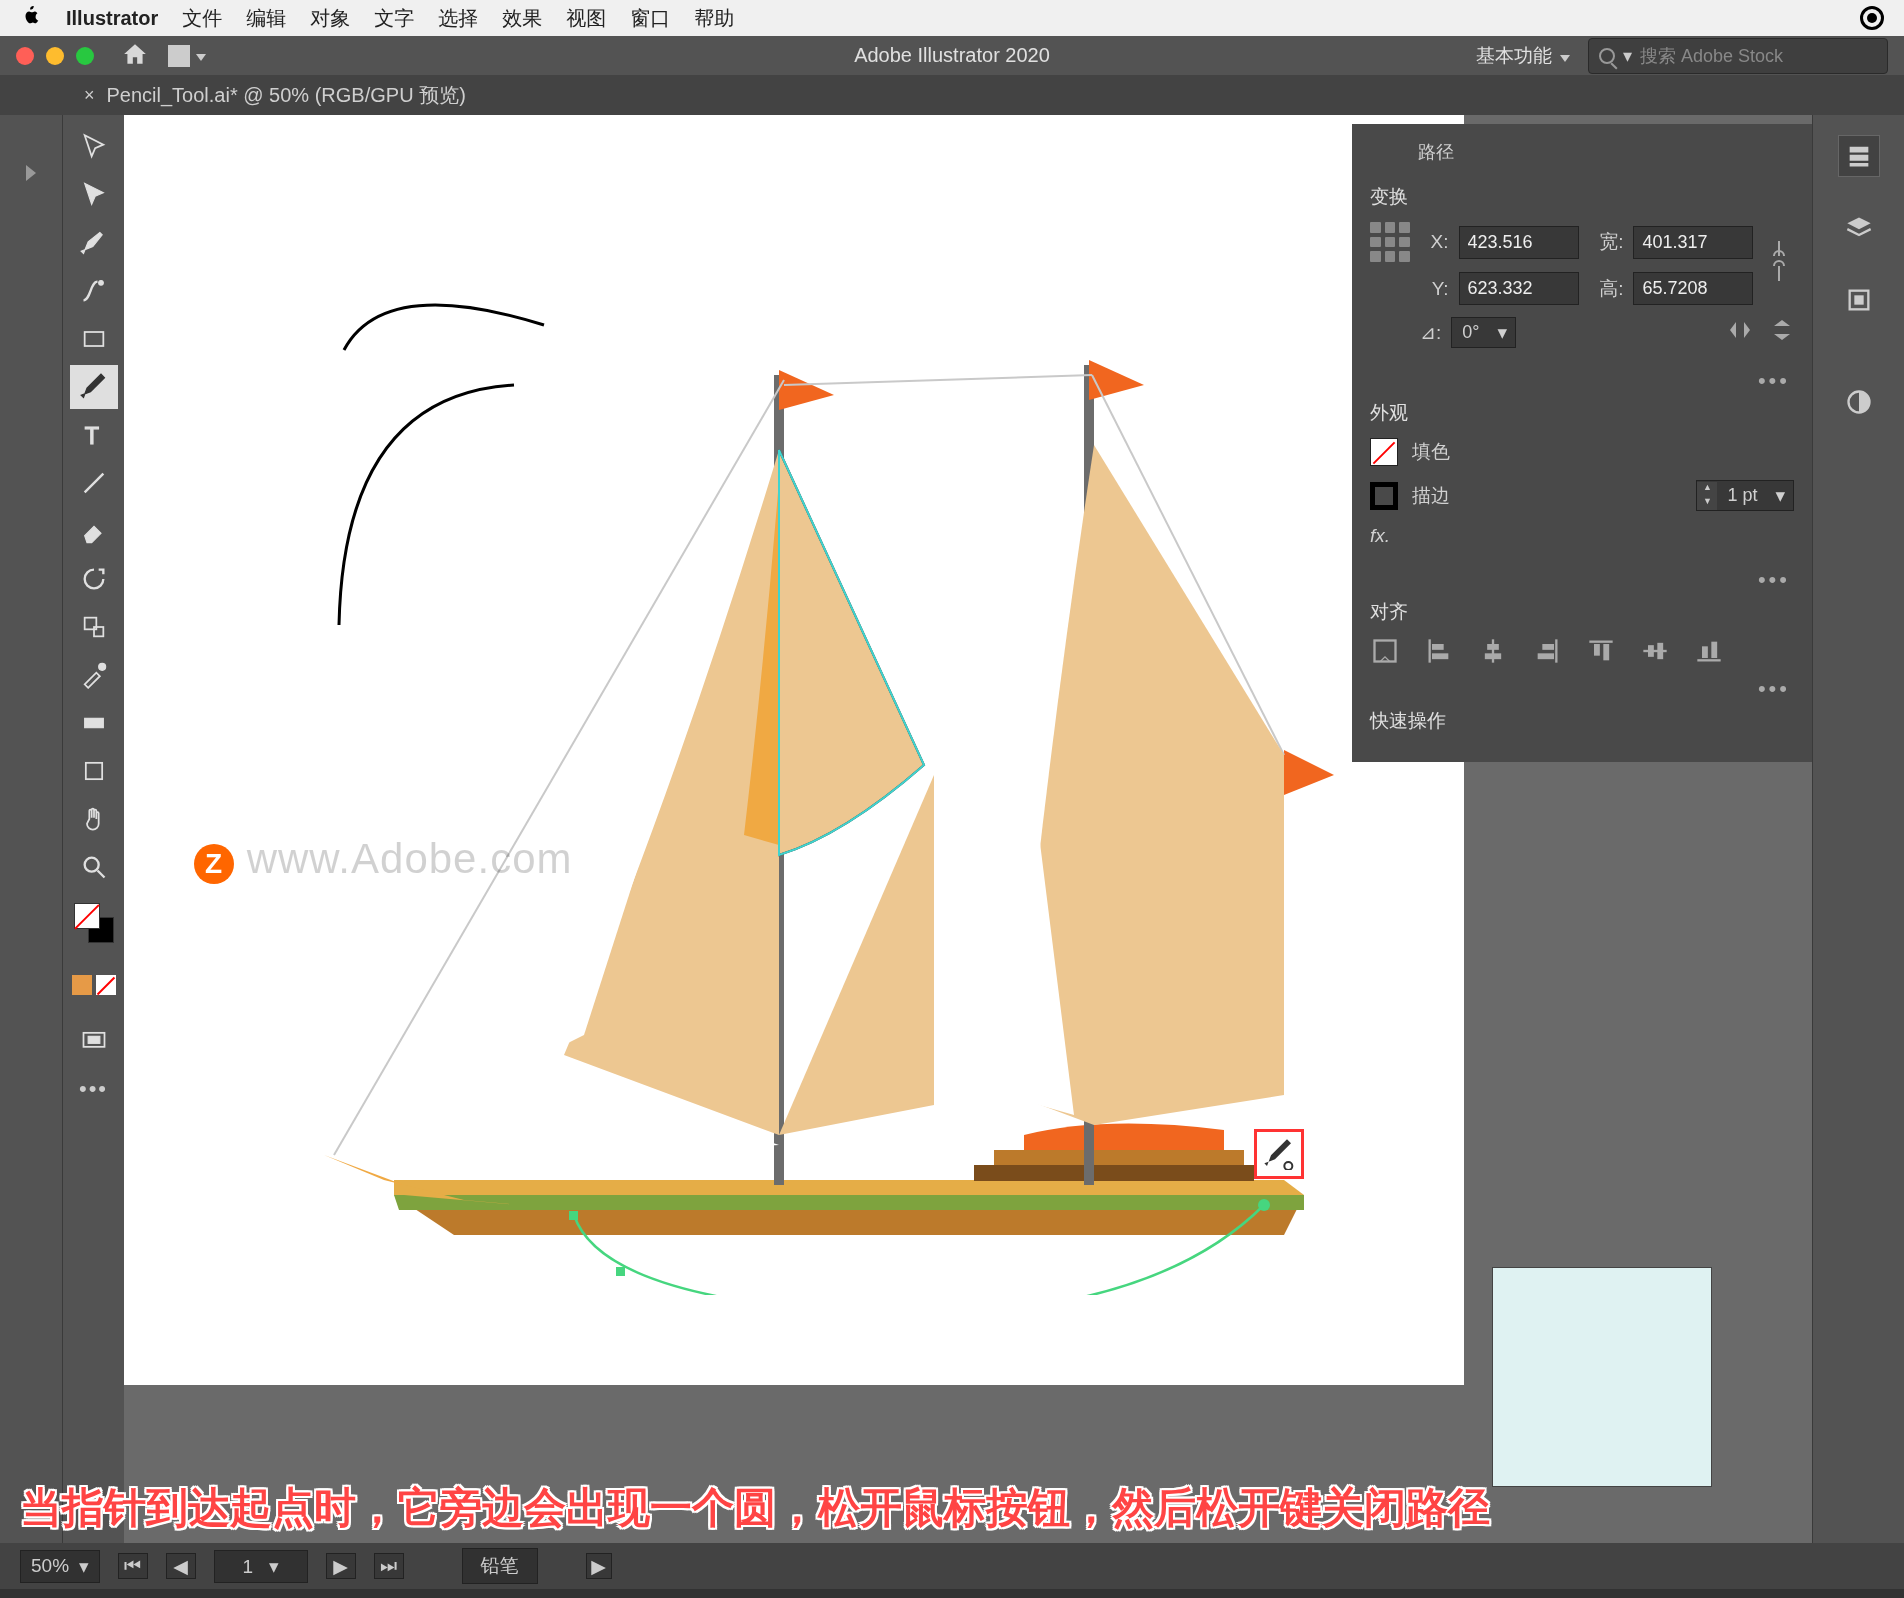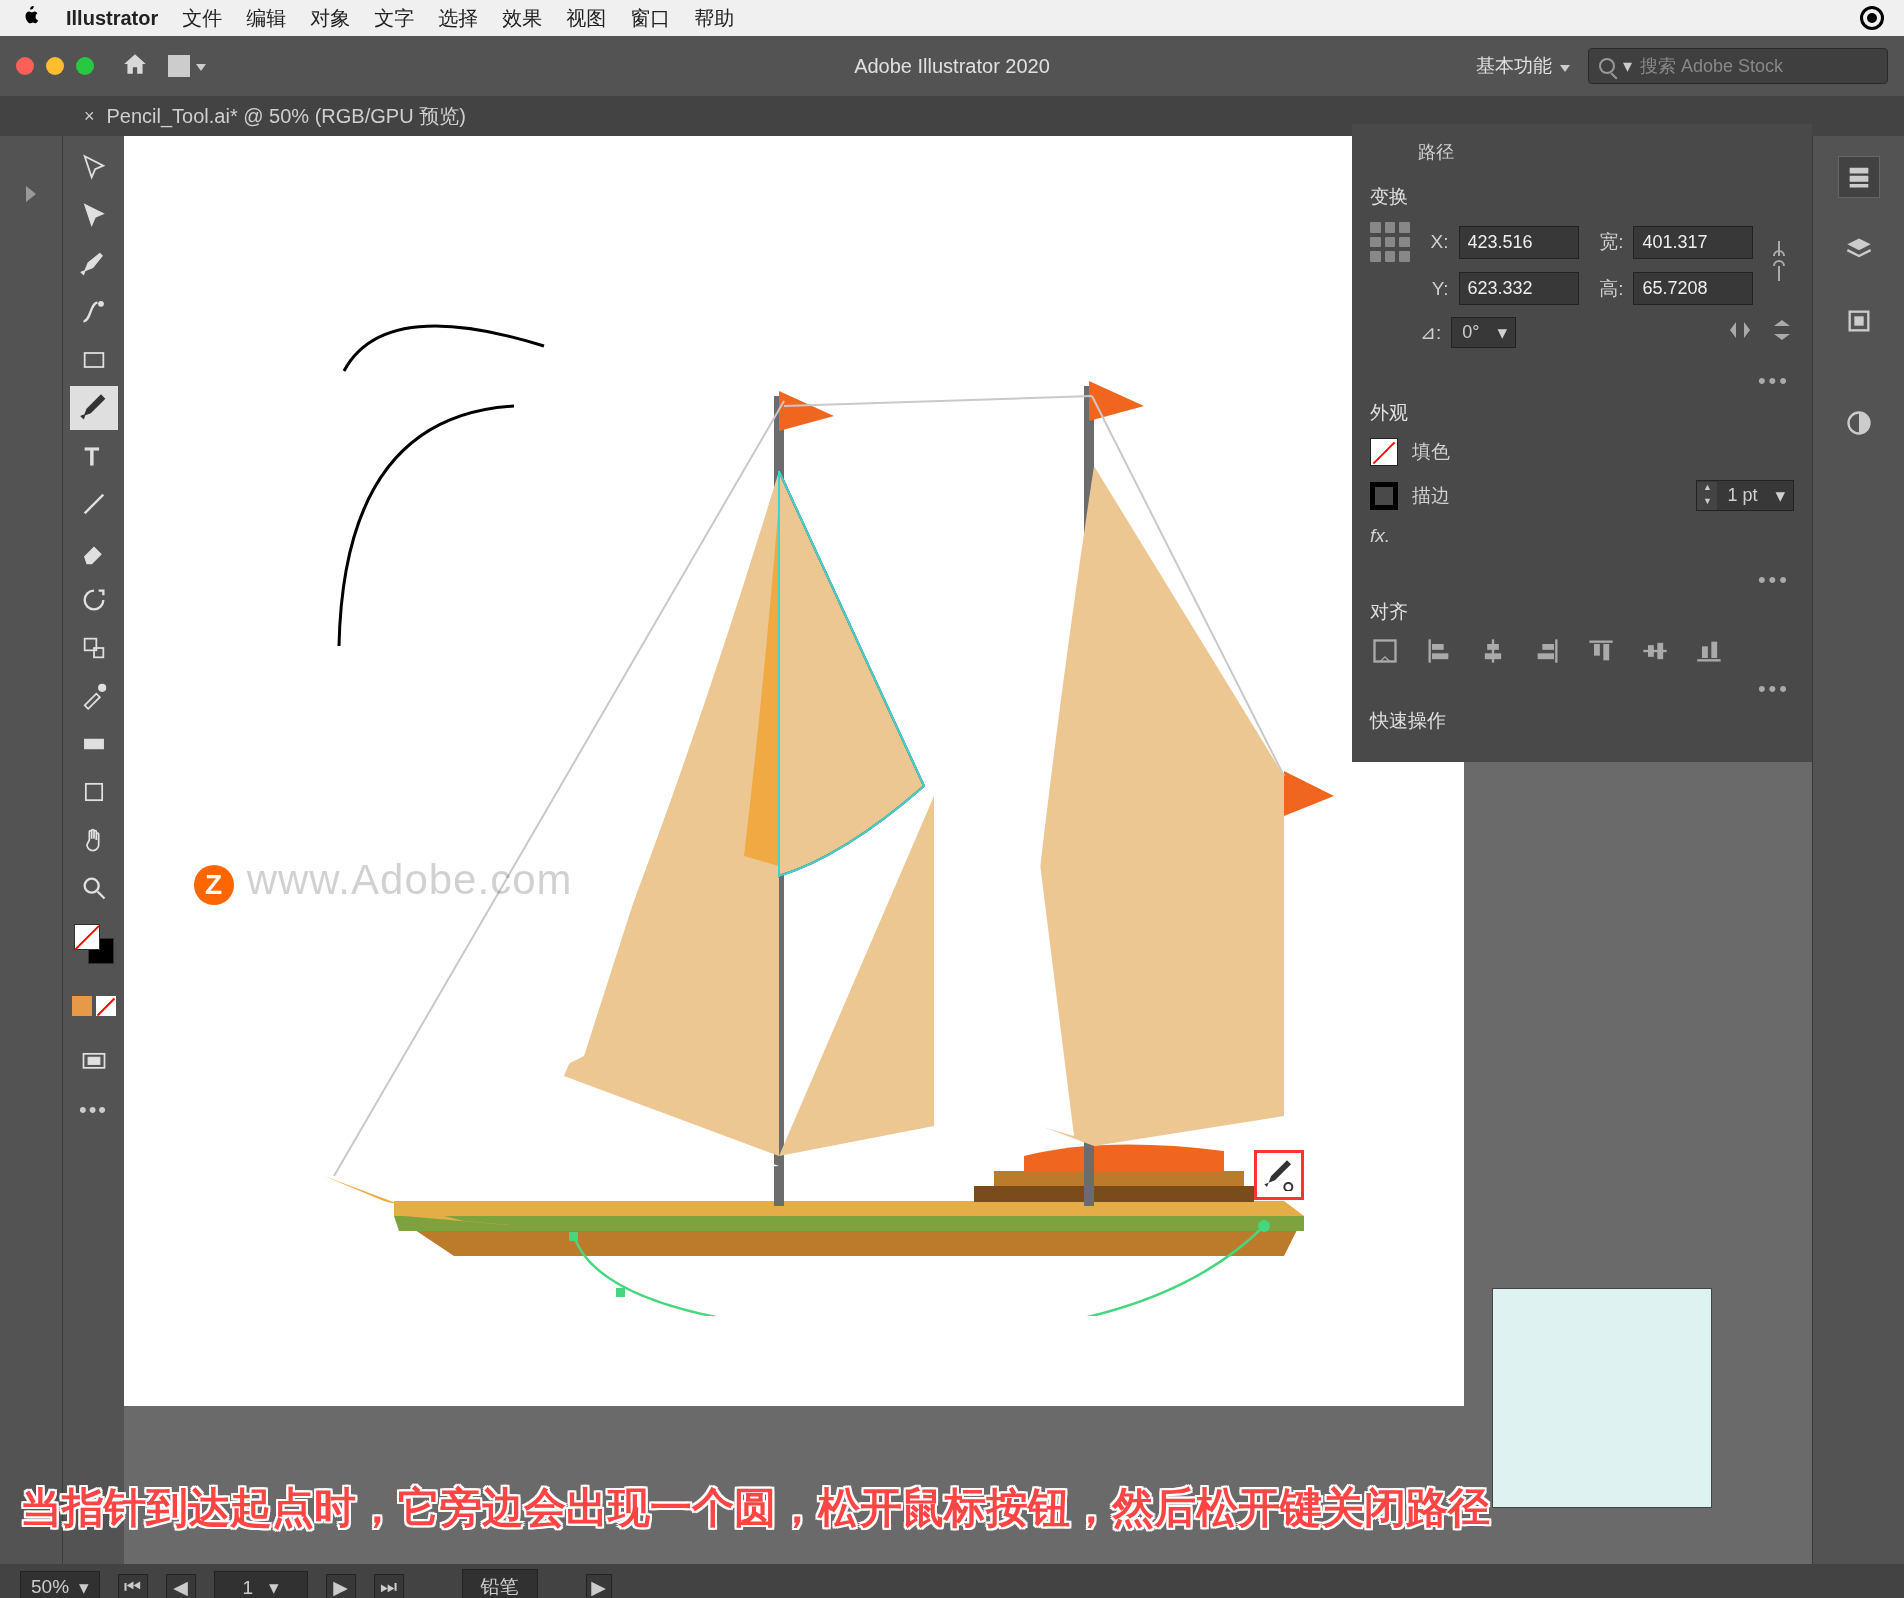--- a/index.html
+++ b/index.html
@@ -7,21 +7,21 @@
 
     
     .menubar { height: 36px; background: #f0f0f0; display: flex; align-items: center; padding: 0 20px; gap: 24px; font-size: 20px; color: #222; }
     .apple-logo svg { width: 22px; height: 22px; fill: #000; }
     .menubar .app-name { font-weight: 600; }
     .menubar-right { margin-left: auto; display: flex; align-items: center; gap: 16px; }
     .record-icon { width: 24px; height: 24px; border: 3px solid #000; border-radius: 50%; position: relative; }
     .record-icon::after { content: ""; position: absolute; left: 50%; top: 50%; width: 10px; height: 10px; background: #000; border-radius: 50%; transform: translate(-50%, -50%); }
 
     
-    .appbar { height: 60px; background: #535353; display: flex; align-items: center; padding: 0 16px; position: relative; }
+    .appbar { height: 39px; background: #535353; display: flex; align-items: center; padding: 0 16px; position: relative; }
     .traffic-lights { display: flex; gap: 12px; }
     .light { width: 18px; height: 18px; border-radius: 50%; }
     .red { background: #ff5f57; } .yellow { background: #febc2e; } .green { background: #28c840; }
     .home-icon { margin-left: 28px; }
     .home-icon svg { width: 26px; height: 26px; fill: #d8d8d8; }
     .layout-switch { margin-left: 20px; display: flex; align-items: center; gap: 6px; color: #ccc; }
     .layout-switch .box { width: 22px; height: 22px; border: 2px solid #ccc; display: inline-block; }
     .layout-switch .box.filled { background: #ccc; }
     .app-title { position: absolute; left: 50%; transform: translateX(-50%); color: #e0e0e0; font-size: 20px; }
     .appbar-right { margin-left: auto; display: flex; align-items: center; gap: 18px; }

